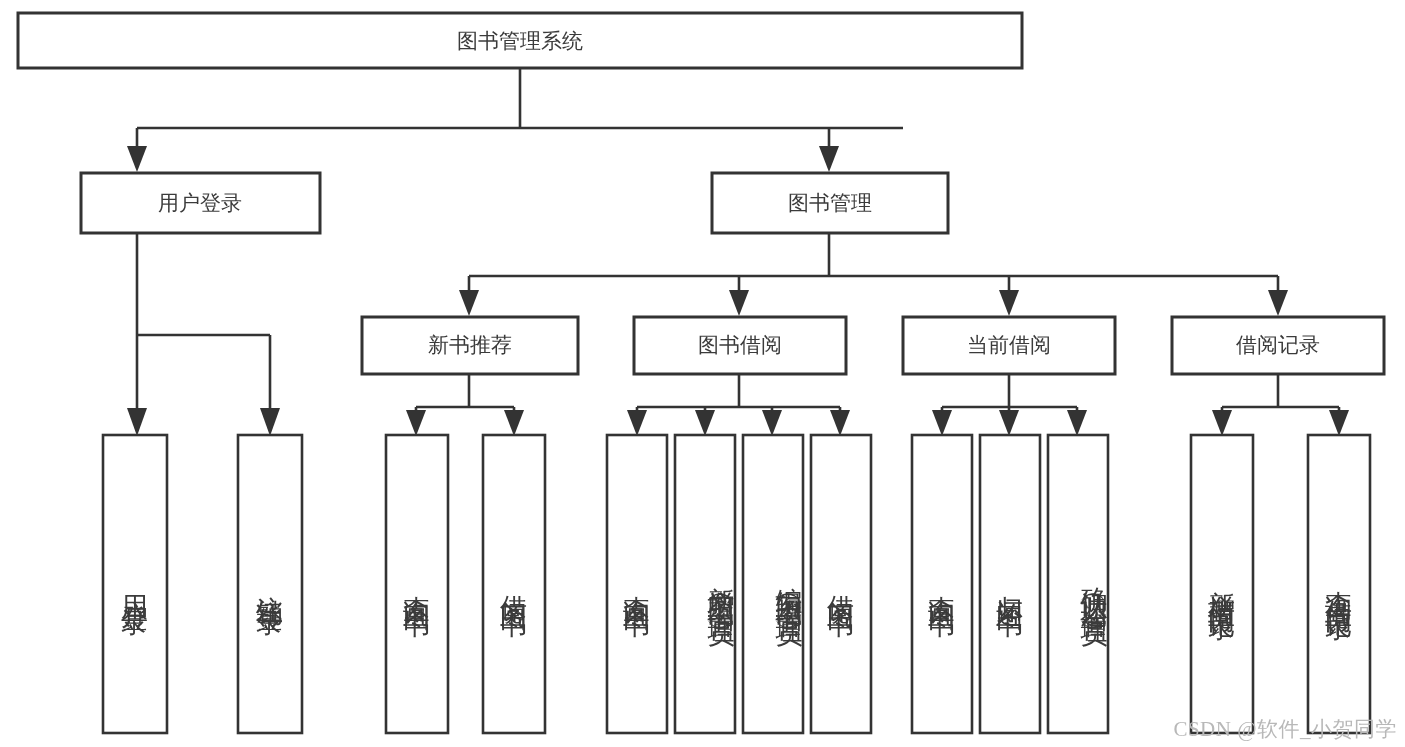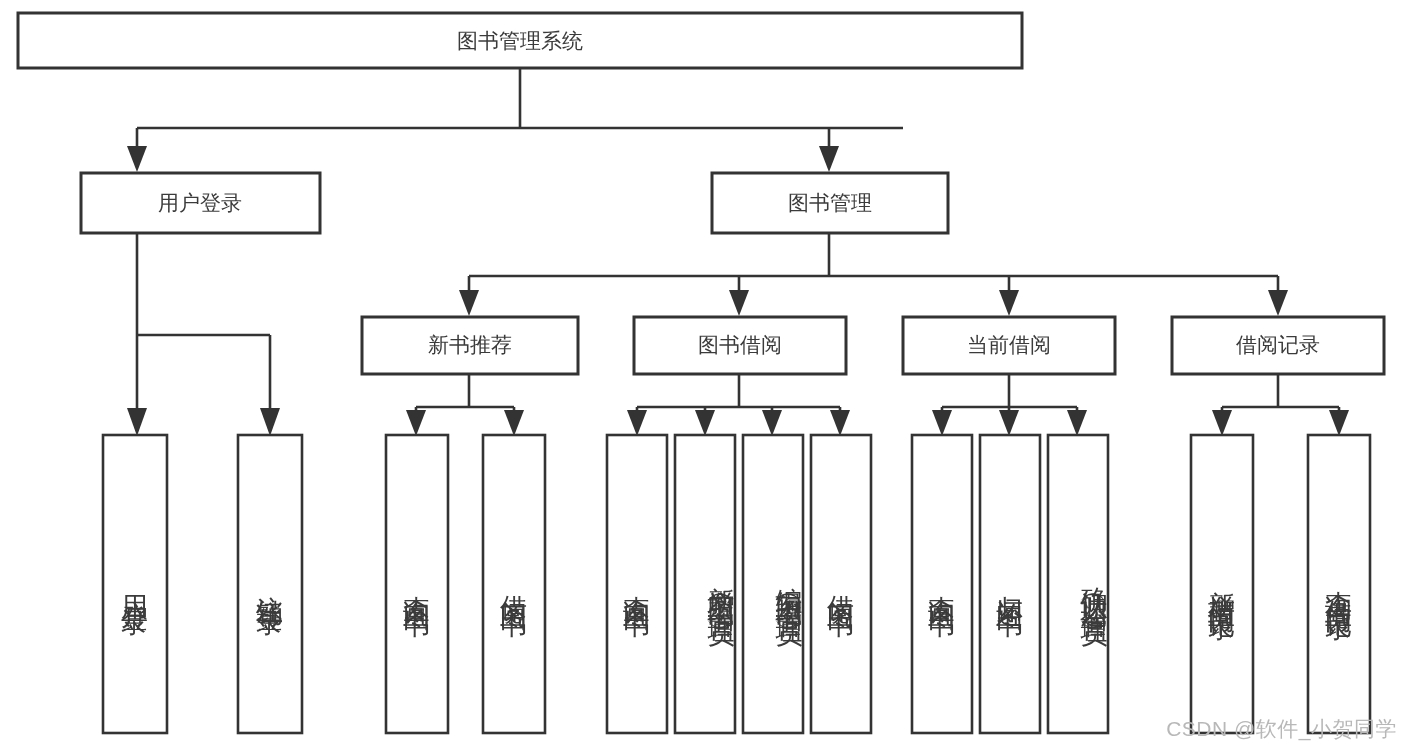--- a/index.html
+++ b/index.html
@@ -68,21 +68,21 @@
     align-items: flex-start;
     justify-content: center;
   }
   .leaf-label-wrap.centered {
     align-items: center;
   }
   .watermark {
     position: absolute;
     right: 8px;
     bottom: 4px;
-    font-family: Liberation Sans, sans-serif;
+    font-family: Liberation Serif, serif;
     font-size: 21px;
     color: #b8b8b8;
     white-space: nowrap;
     letter-spacing: 0.5px;
   }
 </style>
 </head>
 <body>
 
 <div id="diagram-root">

